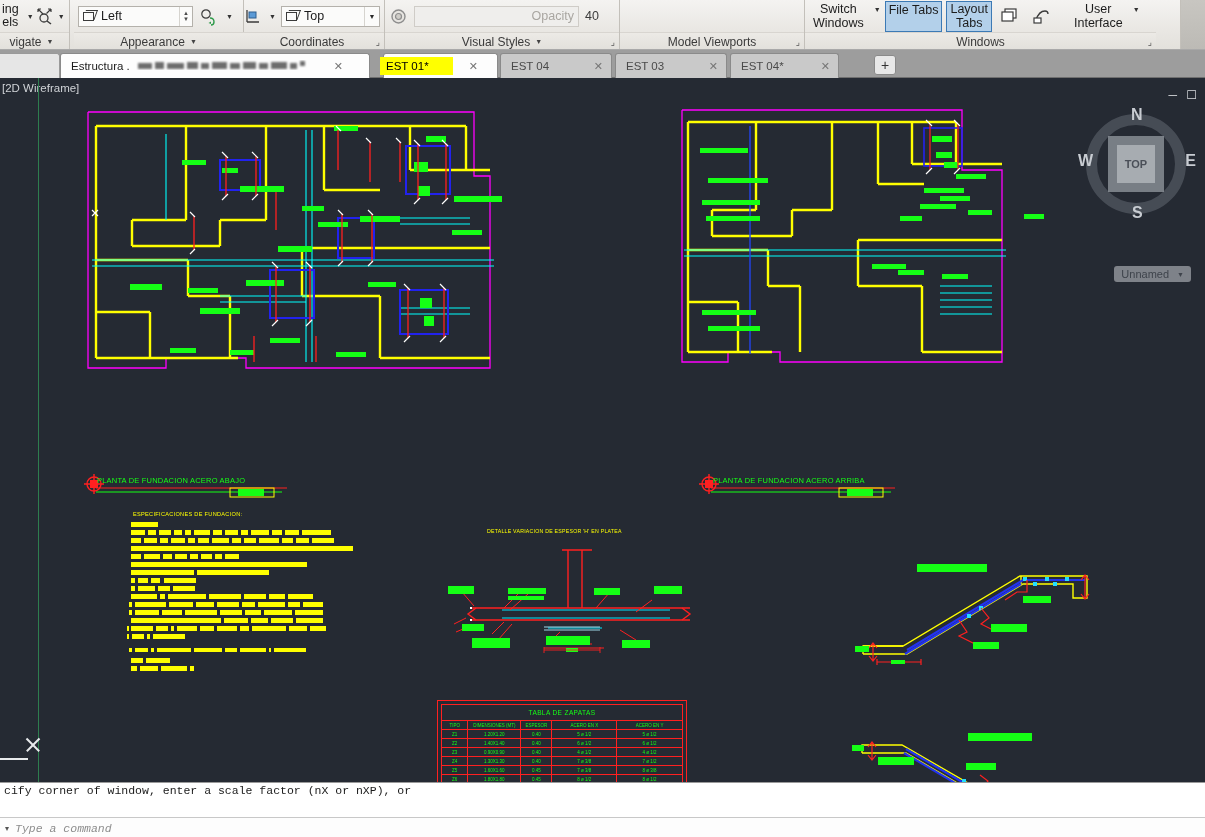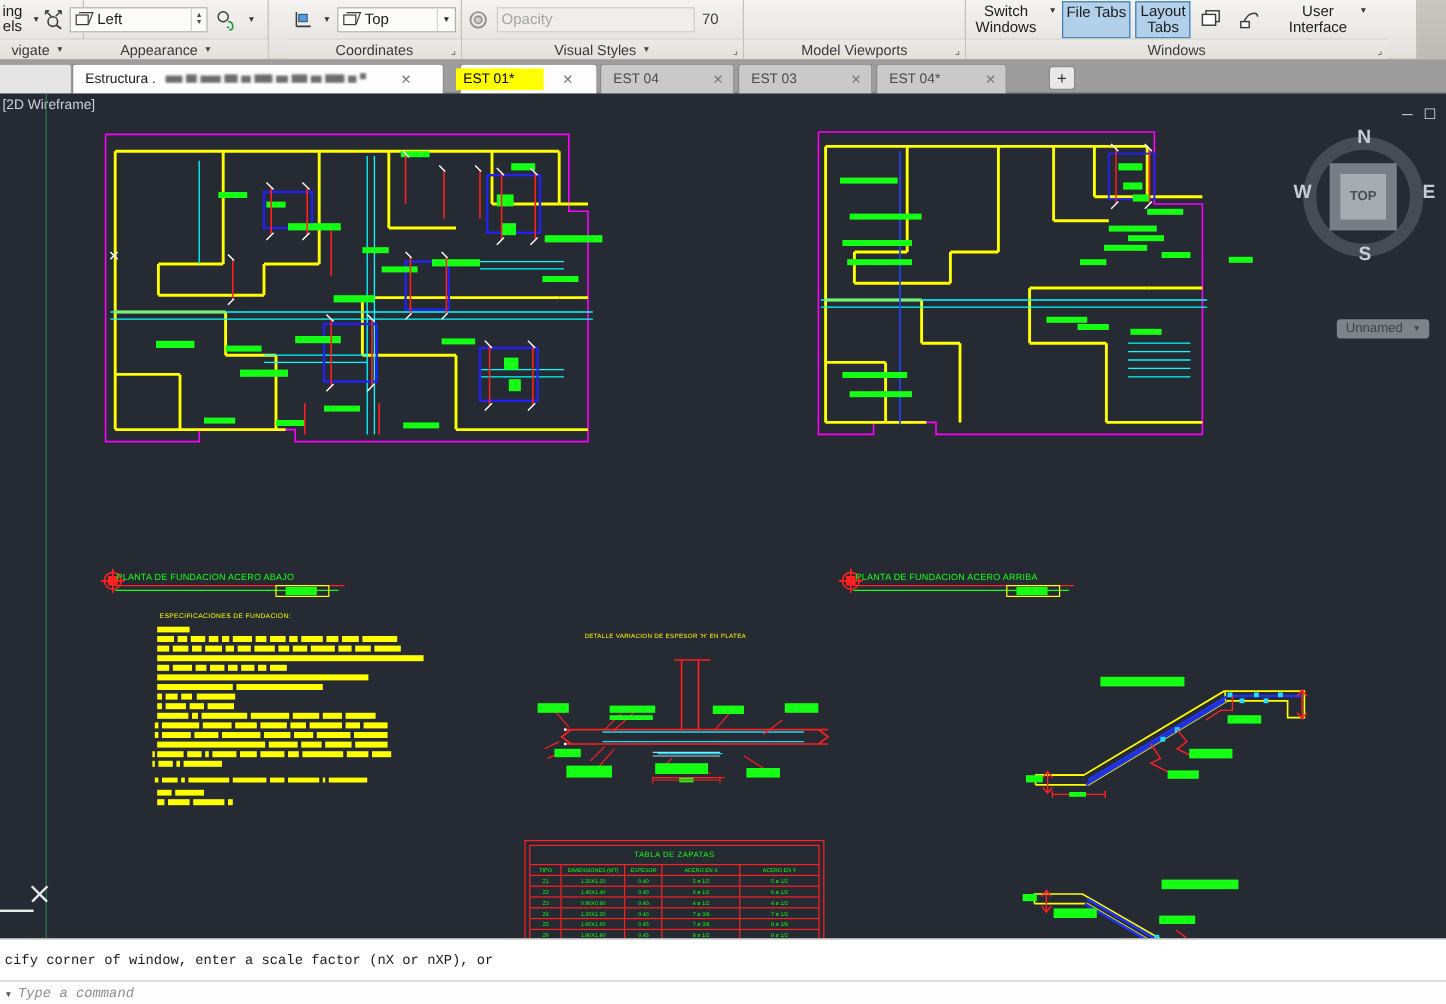--- a/index.html
+++ b/index.html
@@ -69,21 +69,21 @@
   .combo .arrow {
     margin-left:auto; width:15px; height:19px;
     display:flex; align-items:center; justify-content:center;
     font-size:7px; color:#2a2a2a; border-left:1px solid #d6d4cf;
   }
   .combo .spin {
     margin-left:auto; width:13px; height:19px; display:flex;
     flex-direction:column; align-items:center; justify-content:center;
     border-left:1px solid #d6d4cf; color:#4a4a4a; font-size:6px; line-height:6px;
   }
-  .combo.dim { background:#efeeec; }
+  .combo.dim { background:#efeeec;justify-content:flex-end; }
   .combo.dim span.lbl { color:#a9a6a1; }
 
   
   .tabbar {
     position:absolute; left:0; top:50px; width:1205px; height:28px;
     background:#9d9d9d;
     border-bottom:1px solid #6f6f6f;
   }
   .ftab {
     position:absolute; top:3px; height:25px;
@@ -204,21 +204,21 @@
   }
   .tbl-cell:last-child { border-right:none; }
 
   
   .cmdarea {
     position:absolute; left:0; top:782px; width:1205px; height:55px;
     background:#ffffff; border-top:1px solid #9a9a9a;
   }
   .cmdhist {
     position:absolute; left:0; top:0; width:1205px; height:34px;
-    padding:10px 4px; font-family:"Liberation Mono", monospace;
+    padding:0 4px; font-family:"Liberation Mono", monospace;
     font-size:11.5px; color:#1b1b1b; line-height:15px;
     background:#ffffff;
   }
   .cmdinputrow {
     position:absolute; left:0; top:34px; width:1205px; height:21px;
     border-top:1px solid #c8c8c8;
     display:flex; align-items:center; gap:6px; padding:0 5px;
     background:#fdfdfd;
   }
   .cmdinputrow .ca { font-size:8px; color:#555; }
@@ -254,21 +254,21 @@
           </svg>
         </span>
         <span class="mini-caret">▼</span>
       </div>
       <div class="panel-title">
         <span>vigate</span>
         <span class="caret">▼</span>
       </div>
     </div>
 
-    <div class="panel" style="left:54px;width:170px;">
+    <div class="panel" style="left:74px;width:170px;">
       <div class="panel-body" style="gap:6px;">
         <div class="combo" style="width:115px;">
           <span class="ico ico-cube">
               <i></i>
             </span>
           <span class="lbl">Left</span>
           <span class="spin">▲<br>▼</span>
         </div>
         <span class="ico" style="width:19px;height:19px;">
           <svg width="19" height="19" viewBox="0 0 19 19">
@@ -312,21 +312,21 @@
       <div class="panel-body" style="gap:6px;">
         <span class="ico" style="width:19px;height:19px;">
           <svg width="19" height="19" viewBox="0 0 19 19">
             <circle cx="9.5" cy="9.5" r="6.5" stroke="#8d8d8d" stroke-width="1.4" fill="#e6e4e0"></circle>
             <circle cx="9.5" cy="9.5" r="3" stroke="#8d8d8d" stroke-width="1.2" fill="#cfcdc8"></circle>
           </svg>
         </span>
         <div class="combo dim" style="width:165px;border-color:#cfccc7;">
           <span class="lbl" title="Opacity">Opacity</span>
         </div>
-        <span style="font-size:12.5px;color:#3c3c3c;">70</span>
+        <span style="font-size:12.5px;color:#3c3c3c;">40</span>
       </div>
       <div class="panel-title">
         <span>Visual Styles</span>
         <span class="caret">▼</span>
         <span class="dlg">⌟</span>
       </div>
     </div>
 
     <div class="panel" style="left:620px;width:185px;">
       <div class="panel-title">

